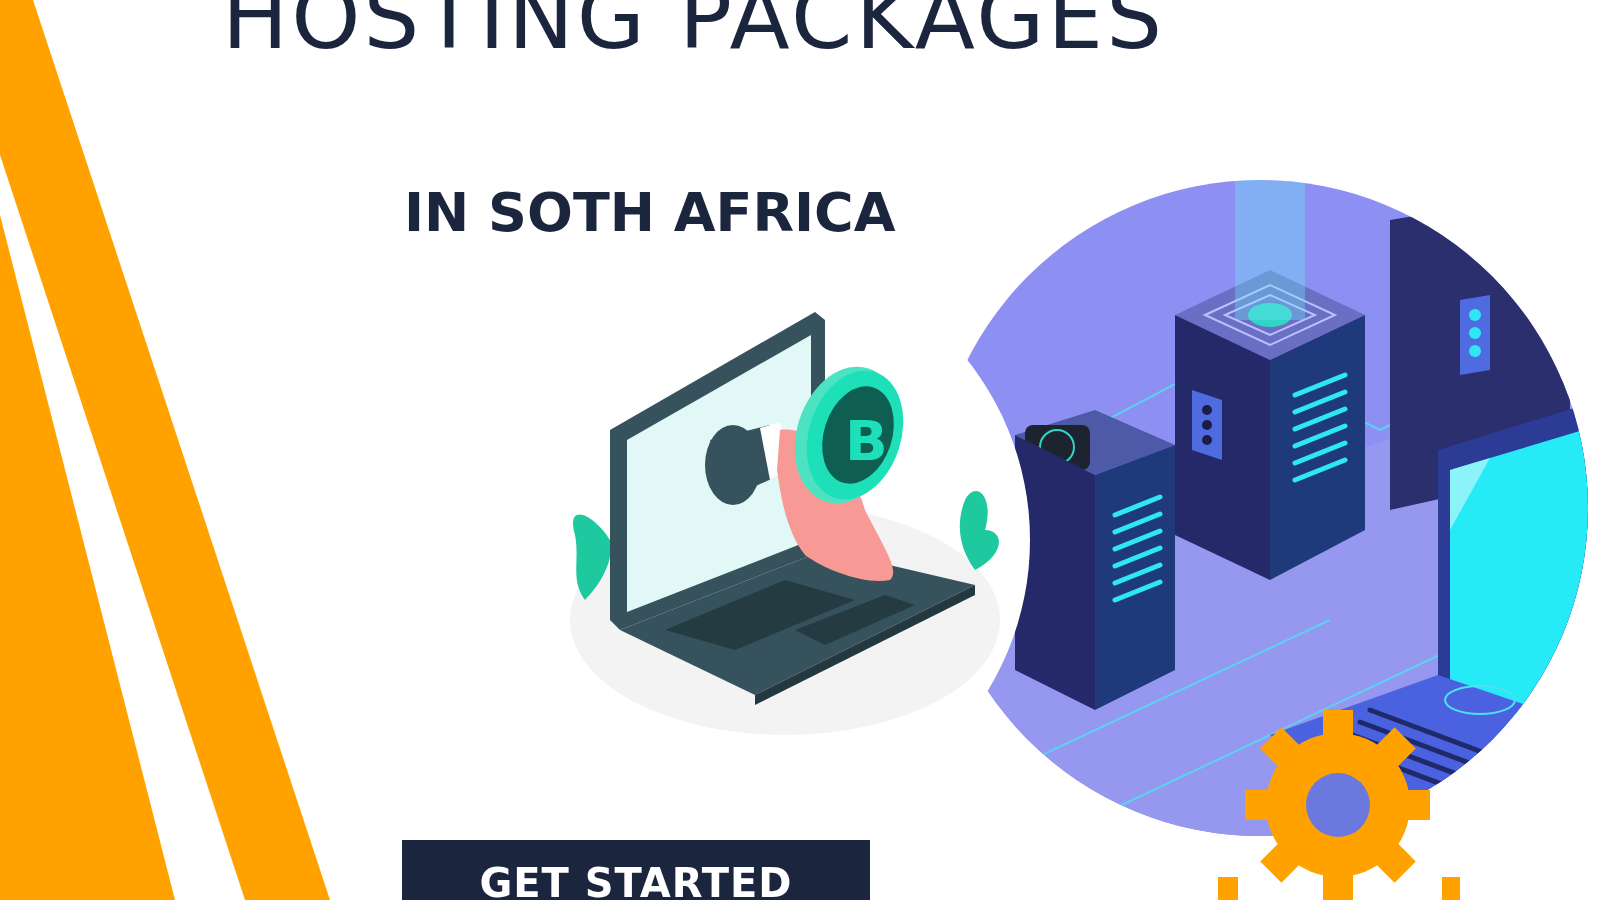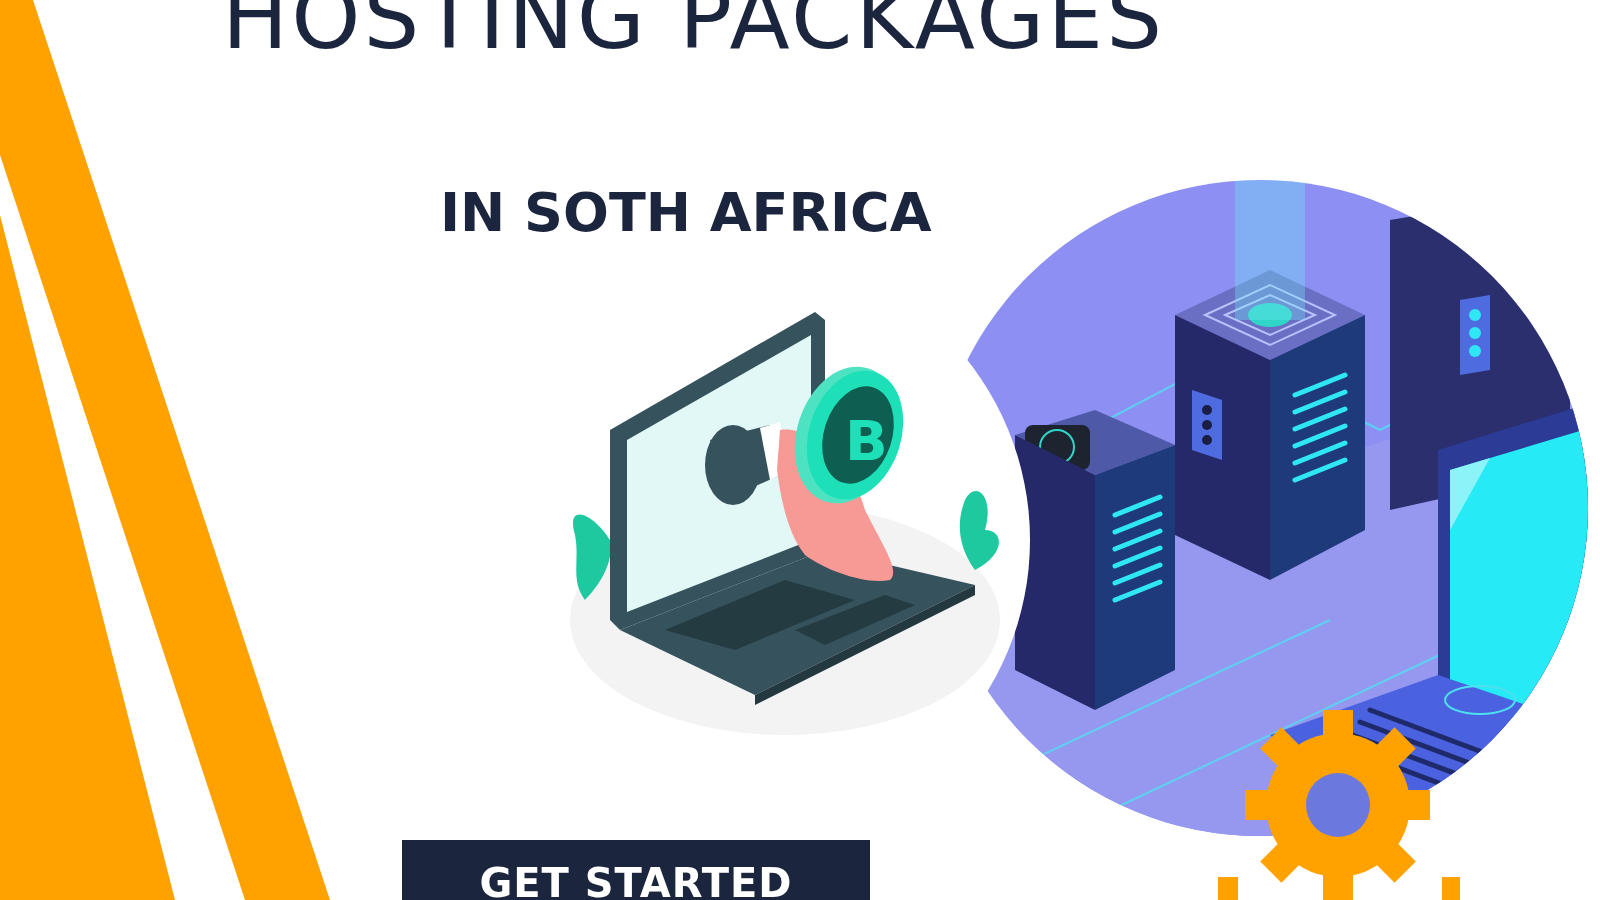--- a/index.html
+++ b/index.html
@@ -12,21 +12,21 @@
   .headline {
     position: absolute; left: 222px; top: -26px;
     font-family: "DejaVu Sans", sans-serif; font-weight: 400;
     font-size: 88px; letter-spacing: 3px; color: #1b253d;
     white-space: nowrap; line-height: 1;
   }
   .subheadline {
     position: absolute; left: 404px; top: 186px;
     font-family: "DejaVu Sans", sans-serif; font-weight: 700;
     font-size: 54px; letter-spacing: 0px; color: #1b253d;
-    white-space: nowrap; line-height: 1; margin-left: 36px;
+    white-space: nowrap; line-height: 1;
   }
   .cta {
     position: absolute; left: 402px; top: 840px; width: 468px; height: 80px;
     background: #1b253d; color: #ffffff; border: none;
     font-family: "DejaVu Sans", sans-serif; font-weight: 700;
     font-size: 40px; letter-spacing: 1px; text-align: center;
     padding-top: 6px; box-sizing: border-box; cursor: pointer;
   }
   .illus { position: absolute; }
 </style>

